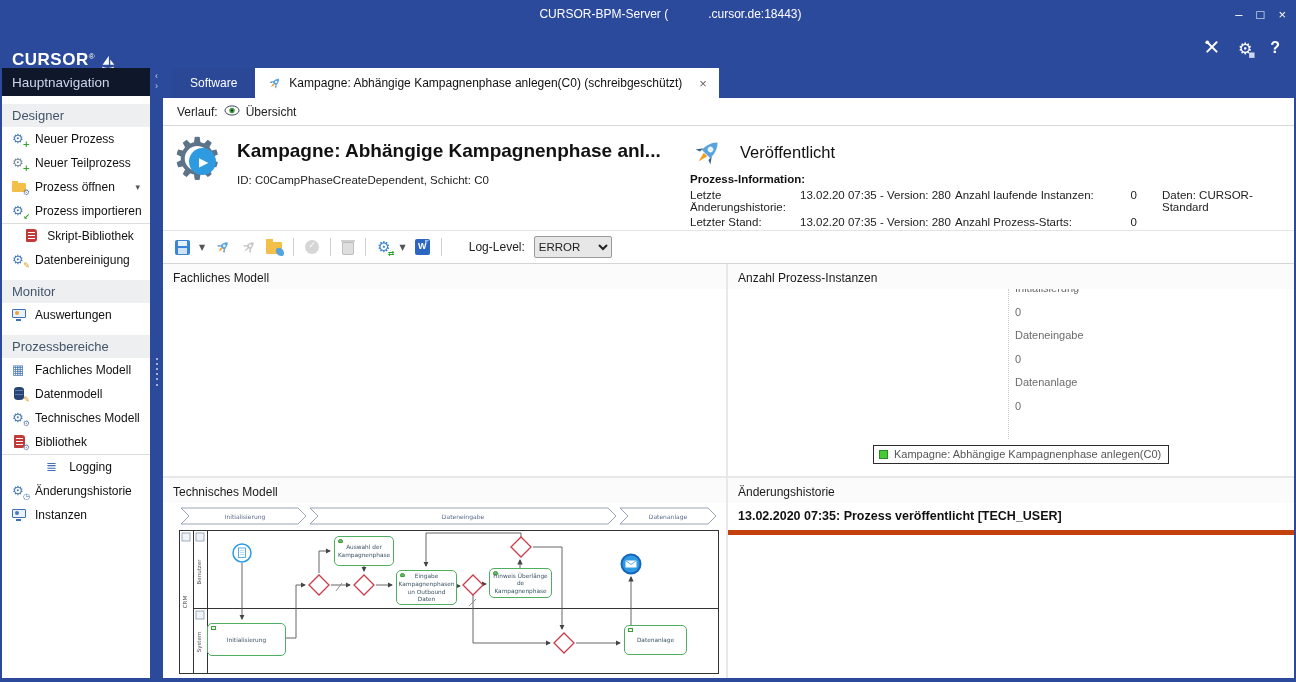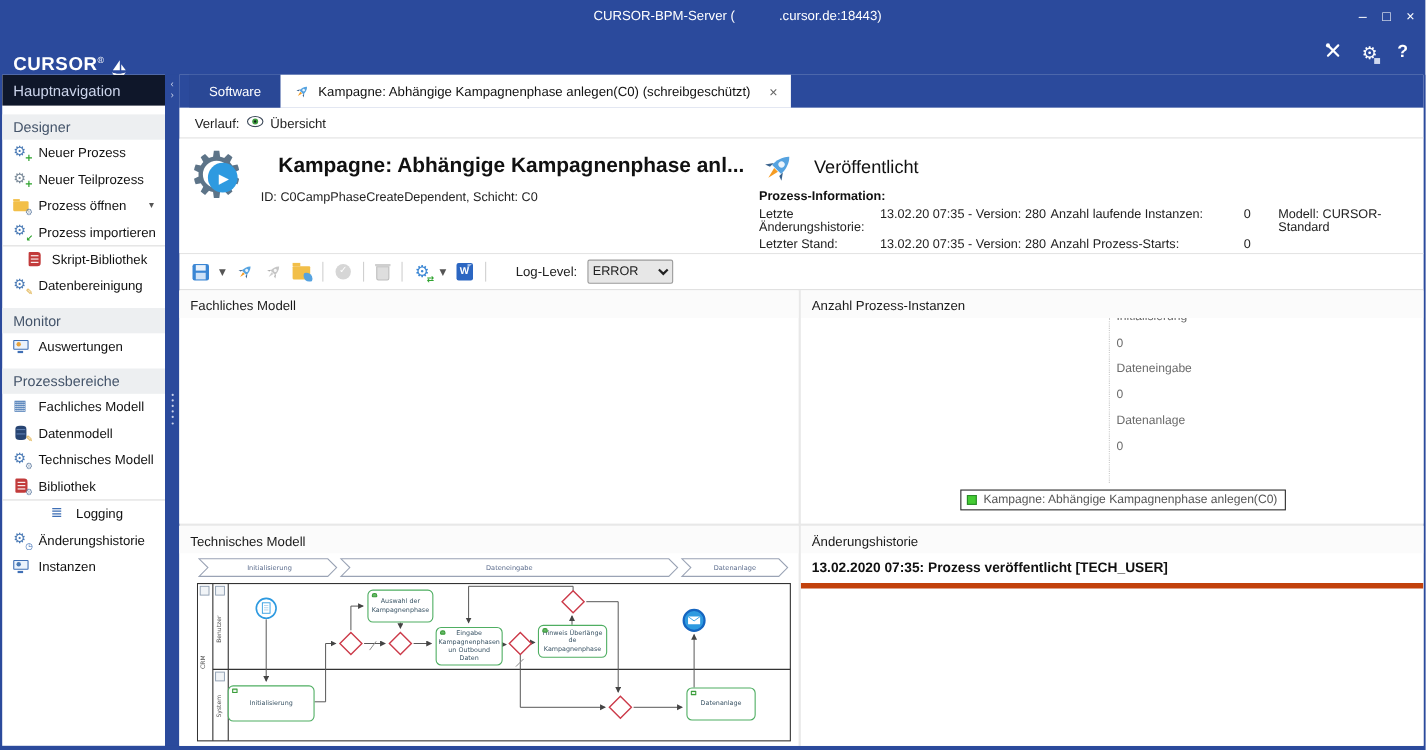--- a/index.html
+++ b/index.html
@@ -76,21 +76,21 @@
   .tab.active { background:#fff; color:#111; padding:0 12px; gap:7px; }
   .tab-close { color:#666; font-size:13px; margin-left:10px; }
 
   .verlaufbar { height:28px; border-bottom:1px solid #d9d9d9; display:flex; align-items:center; padding-left:14px; gap:6px; font-size:12px; color:#222; background:#fff; }
 
   
   .prochead { height:104px; position:relative; background:#fff; }
   .gearplay { position:absolute; left:10px; top:8px; width:58px; height:58px; }
   .gearplay .gearbig { font-size:58px; color:#5d7488; line-height:58px; position:absolute; left:-2px; top:-4px; }
   .gearplay .playc { position:absolute; left:16px; top:14px; width:27px; height:27px; border-radius:50%; background:#2e9ae0; color:#fff; font-size:12px; display:flex; align-items:center; justify-content:center; padding-left:2px; }
-  .ph-title { position:absolute; left:90px; top:14px; font-size:19px; font-weight:bold; color:#111; }
+  .ph-title { position:absolute; left:74px; top:14px; font-size:19px; font-weight:bold; color:#111; }
   .ph-meta { position:absolute; left:74px; top:48px; font-size:11.5px; color:#222; }
   .st-rocket { position:absolute; left:527px; top:10px; }
   .st-text { position:absolute; left:577px; top:17px; font-size:16.5px; color:#111; }
   .info-head { position:absolute; left:527px; top:47px; font-size:11.5px; font-weight:bold; color:#111; }
   .info-grid { position:absolute; left:527px; top:63px; display:grid; grid-template-columns:110px 155px 207px auto; row-gap:3px; font-size:11.5px; color:#222; }
   .info-pair { display:flex; justify-content:space-between; width:182px; }
 
   
   .toolbar { height:34px; border-top:1px solid #e4e4e4; border-bottom:1px solid #d5d5d5; display:flex; align-items:center; padding-left:12px; gap:9px; background:#fff; }
   .tb-sep { width:1px; height:18px; background:#d0d0d0; margin:0 2px; }
@@ -357,21 +357,21 @@
         </span>
         <div class="st-text">Veröffentlicht</div>
         <div class="info-head">Prozess-Information:</div>
         <div class="info-grid">
           <span>Letzte Änderungshistorie:</span>
           <span>13.02.20 07:35 - Version: 280</span>
           <span class="info-pair">
             <span>Anzahl laufende Instanzen:</span>
             <span>0</span>
           </span>
-          <span>Modell: CURSOR-Standard</span>
+          <span>Daten: CURSOR-Standard</span>
           <span>Letzter Stand:</span>
           <span>13.02.20 07:35 - Version: 280</span>
           <span class="info-pair">
             <span>Anzahl Prozess-Starts:</span>
             <span>0</span>
           </span>
           <span></span>
         </div>
       </div>
 

